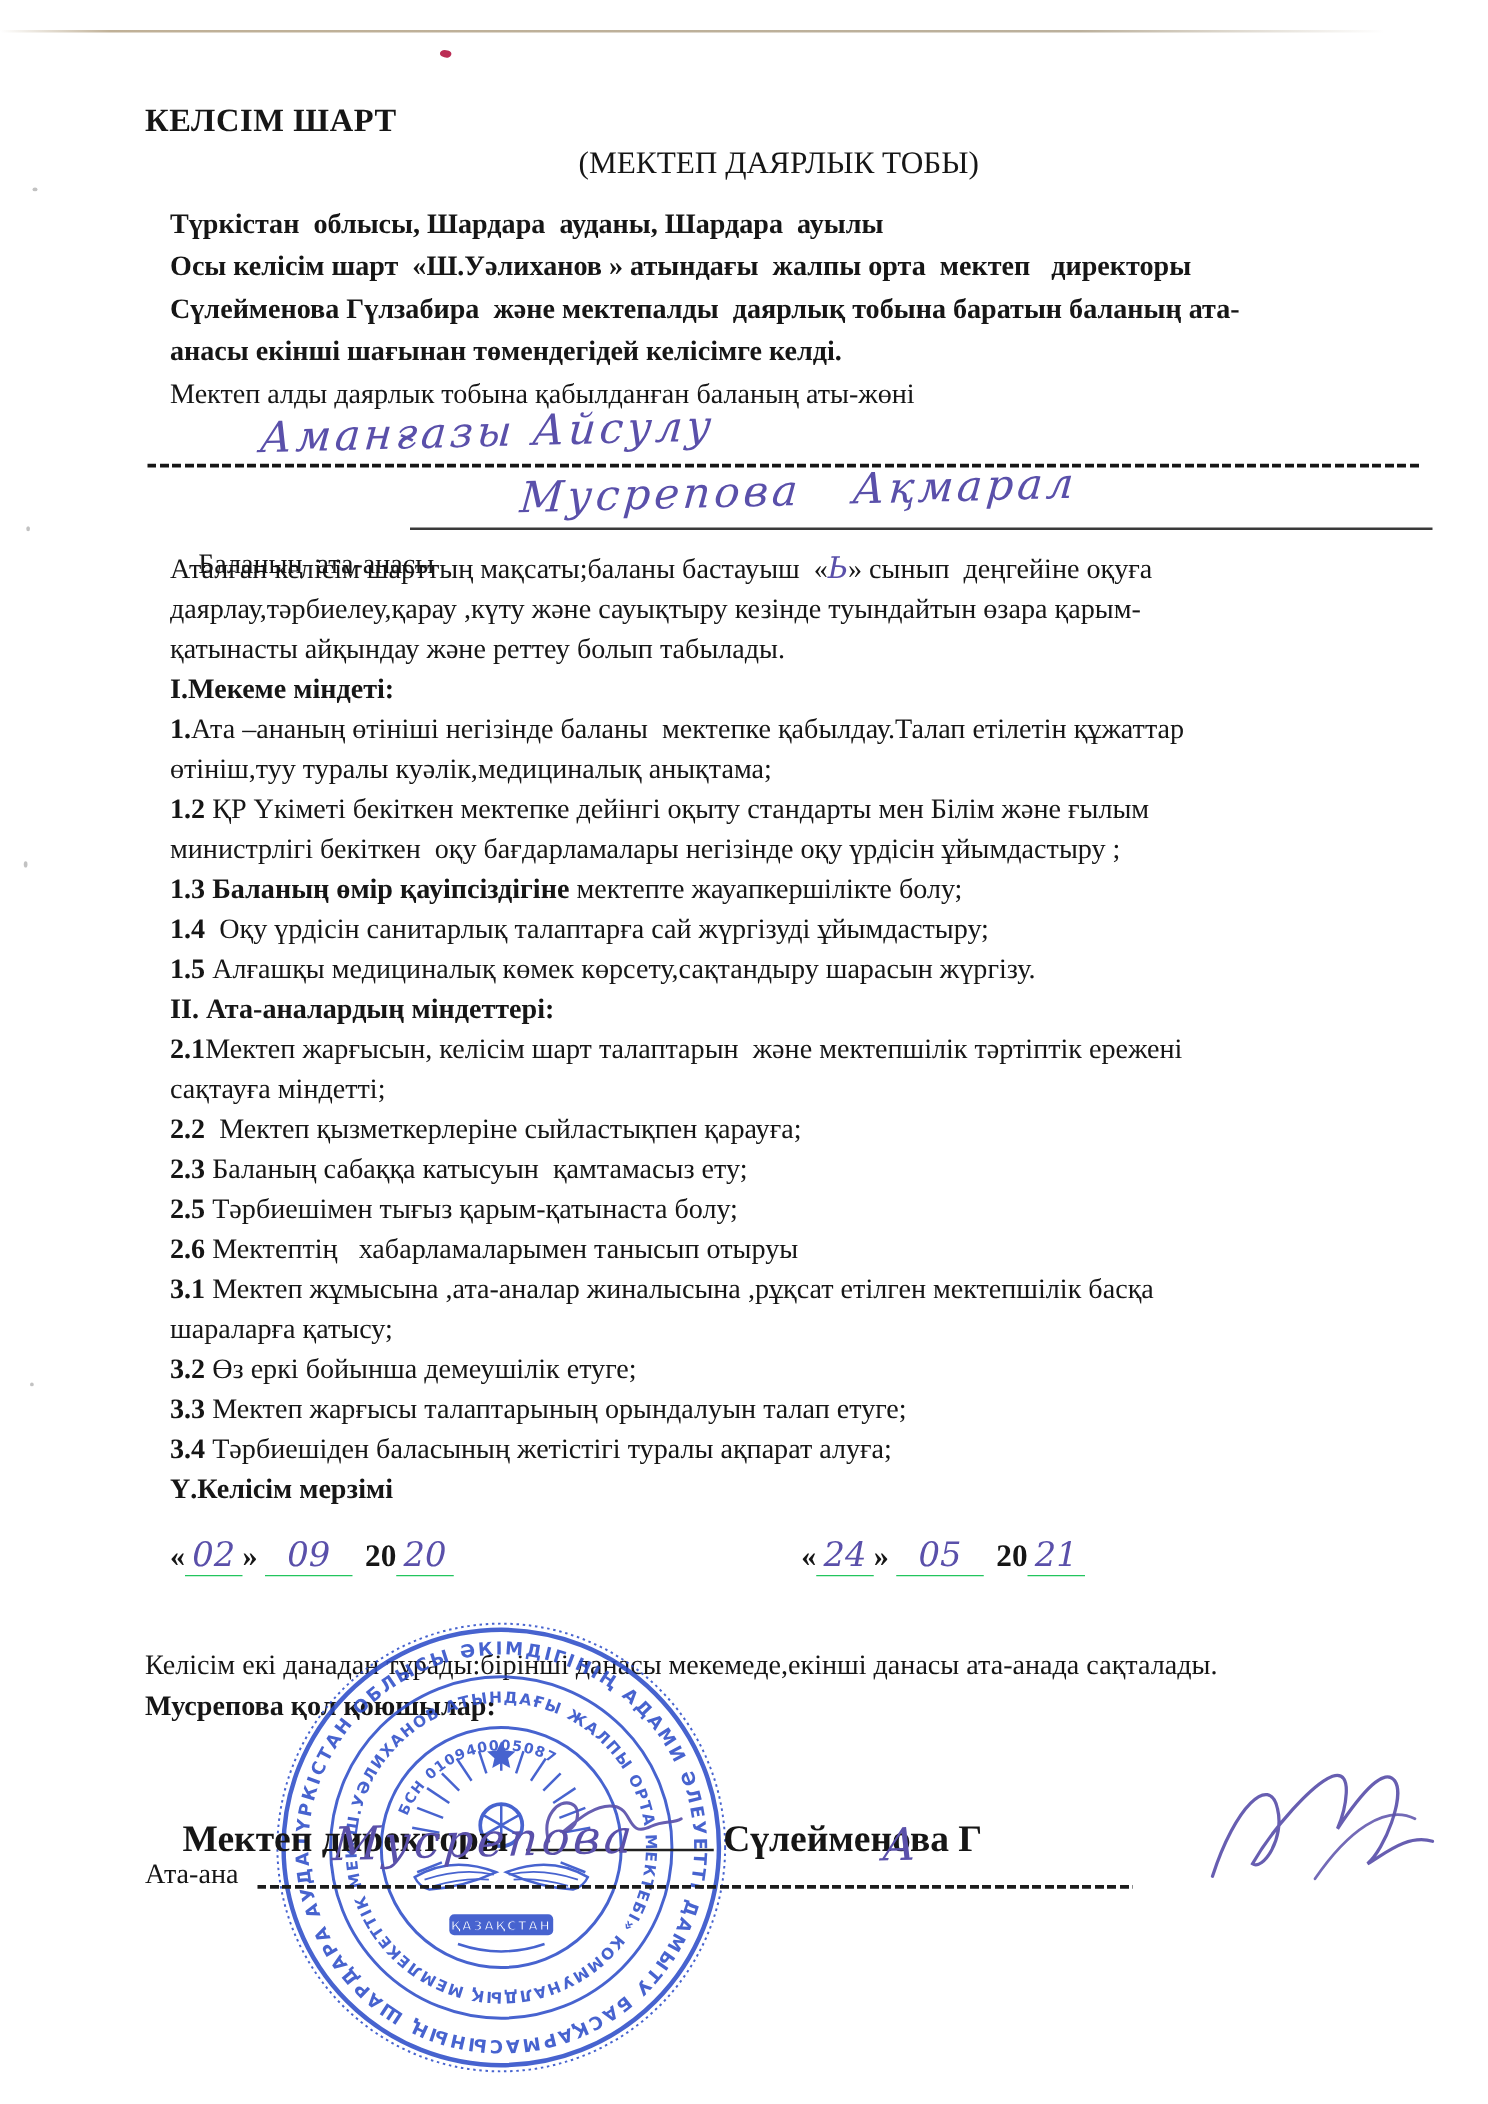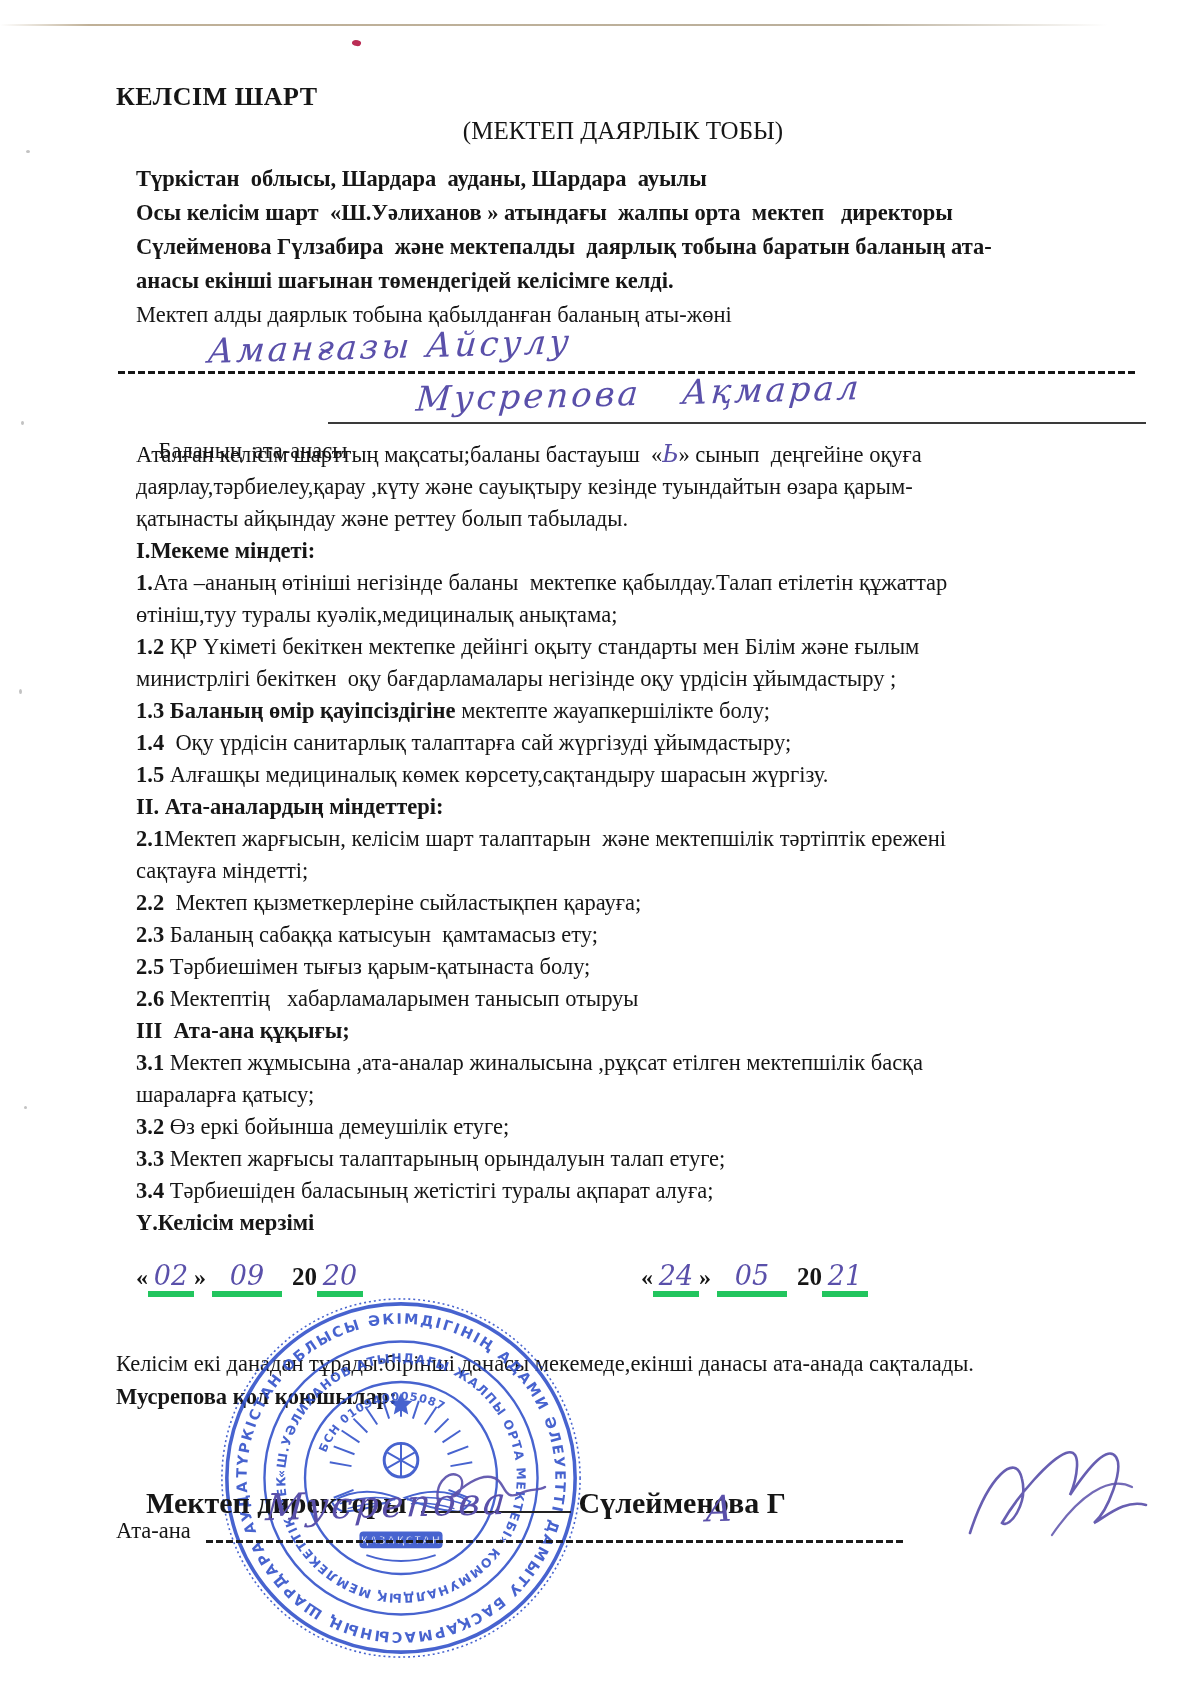--- a/index.html
+++ b/index.html
@@ -64,21 +64,21 @@
   }
   .main{margin-top:8px;}
   
   .dates-row{position:relative;height:46px;margin-top:22px;margin-left:20px;font-size:24px;}
   .date-group{position:absolute;top:0;white-space:nowrap;}
   .date-start{left:0;}
   .date-end{left:505px;}
   .q{font-weight:bold;font-size:24px;}
   .du{
     display:inline-block;text-align:center;
-    border-bottom:6px solid #22c55e;
+    border-bottom:1px solid #22c55e;
     font-size:27px;line-height:30px;
   }
   .du.day{min-width:46px;}
   .du.mon{min-width:70px;margin:0 6px;}
   .du.yr{min-width:46px;}
   .printed-year{font-weight:bold;font-size:25px;margin-left:4px;}
   
   .copies{font-size:22.5px;line-height:33px;margin-top:40px;}
   .signers-heading{font-weight:bold;font-size:22.5px;line-height:33px;}
   .director-row{position:relative;margin-top:30px;font-size:30px;font-weight:bold;height:40px;line-height:38px;white-space:pre;z-index:4;}
@@ -163,21 +163,20 @@
       <div class="line"><span class="b">1.3 Баланың өмір қауіпсіздігіне</span><span> мектепте жауапкершілікте болу;</span></div>
       <div class="line"><span class="b">1.4  </span><span>Оқу үрдісін санитарлық талаптарға сай жүргізуді ұйымдастыру;</span></div>
       <div class="line"><span class="b">1.5 </span><span>Алғашқы медициналық көмек көрсету,сақтандыру шарасын жүргізу.</span></div>
       <div class="line"><span class="b">ІІ. Ата-аналардың міндеттері:</span></div>
       <div class="line"><span class="b">2.1</span><span>Мектеп жарғысын, келісім шарт талаптарын  және мектепшілік тәртіптік ережені</span></div>
       <div class="line"><span>сақтауға міндетті;</span></div>
       <div class="line"><span class="b">2.2  </span><span>Мектеп қызметкерлеріне сыйластықпен қарауға;</span></div>
       <div class="line"><span class="b">2.3 </span><span>Баланың сабаққа катысуын  қамтамасыз ету;</span></div>
       <div class="line"><span class="b">2.5 </span><span>Тәрбиешімен тығыз қарым-қатынаста болу;</span></div>
       <div class="line"><span class="b">2.6 </span><span>Мектептің   хабарламаларымен танысып отыруы</span></div>
-      <div class="line"><span class="b">ІІІ  Ата-ана құқығы;</span></div>
       <div class="line"><span class="b">3.1 </span><span>Мектеп жұмысына ,ата-аналар жиналысына ,рұқсат етілген мектепшілік басқа</span></div>
       <div class="line"><span>шараларға қатысу;</span></div>
       <div class="line"><span class="b">3.2 </span><span>Өз еркі бойынша демеушілік етуге;</span></div>
       <div class="line"><span class="b">3.3 </span><span>Мектеп жарғысы талаптарының орындалуын талап етуге;</span></div>
       <div class="line"><span class="b">3.4 </span><span>Тәрбиешіден баласының жетістігі туралы ақпарат алуға;</span></div>
       <div class="line"><span class="b">Ү.Келісім мерзімі</span></div>
     </div>
 
   <div class="dates-row">
     <span class="date-group date-start">

